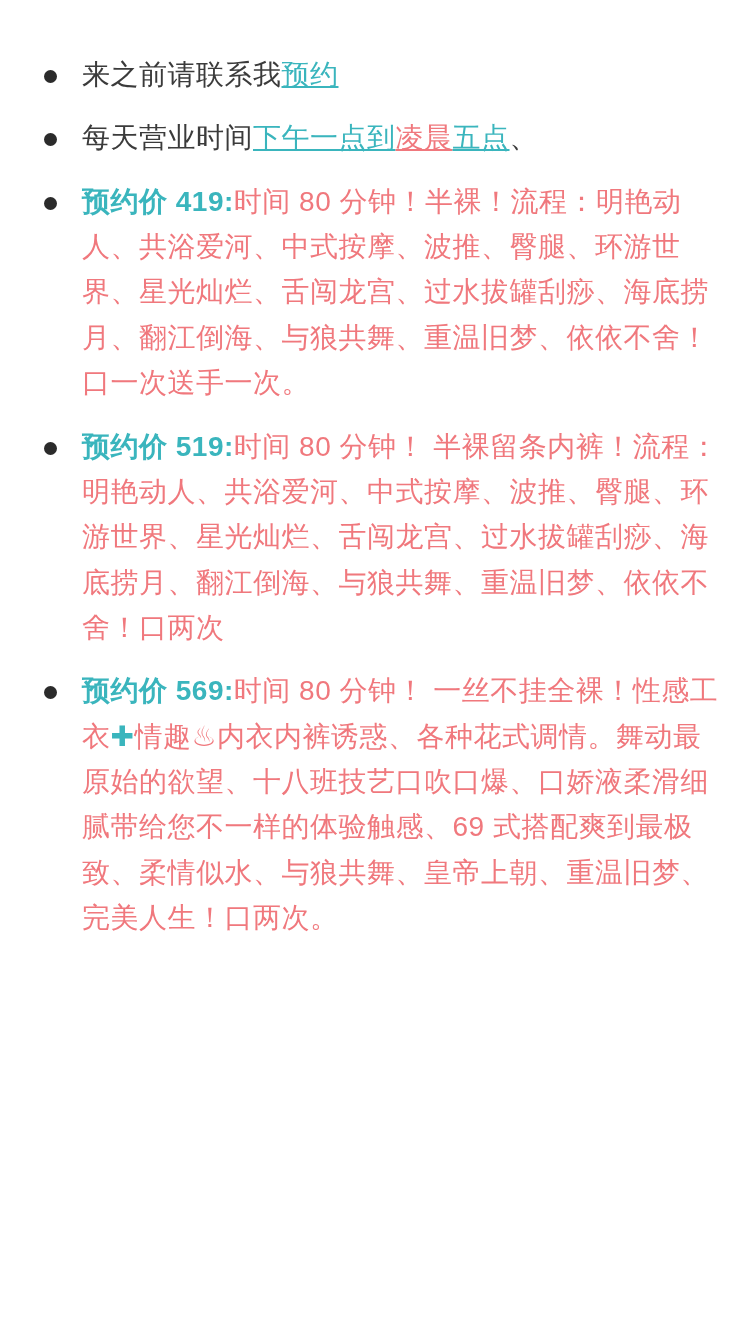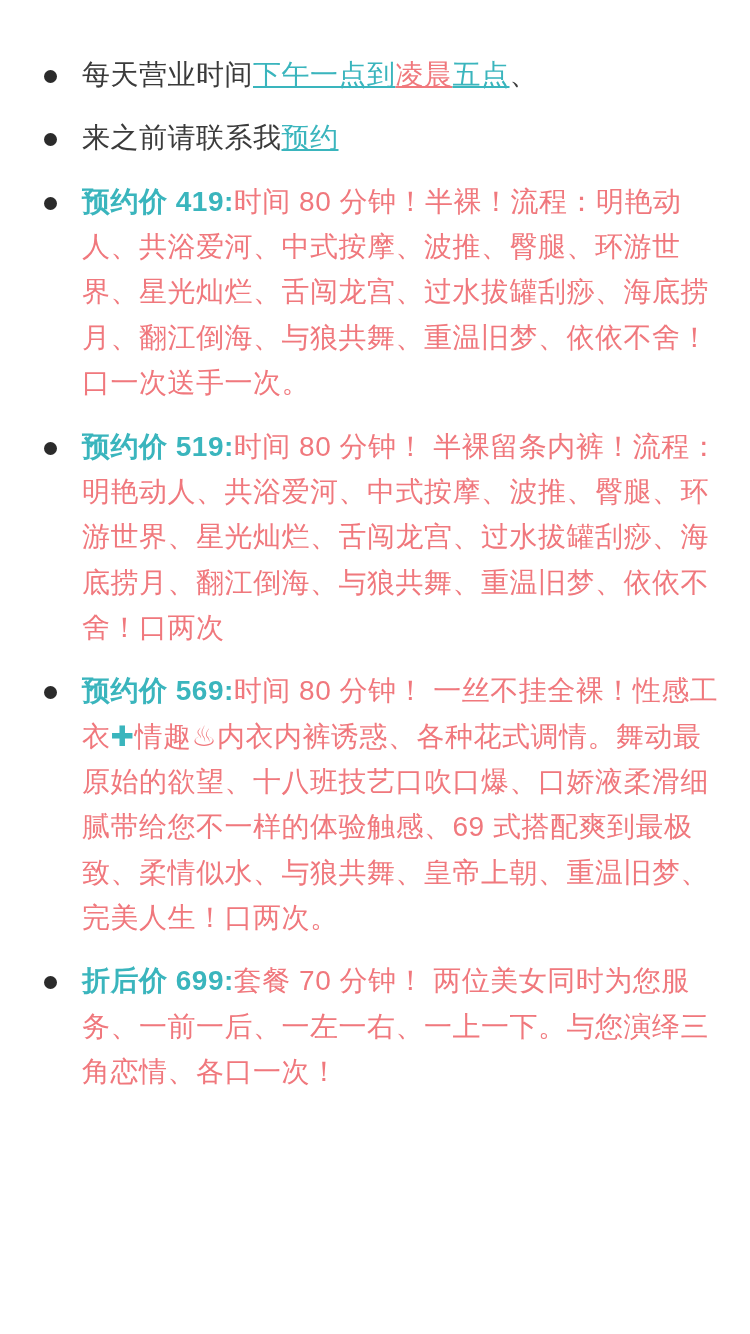--- a/index.html
+++ b/index.html
@@ -66,20 +66,19 @@
   }
   .heart {
     color: #f0787d;
   }
 </style>
 </head>
 <body>
 
 <div class="page">
   <ul class="list" id="service-list">
+      <li class="item"><span class="dark">来之前请联系我</span><span class="teal-u">预约</span></li>
       <li class="item"><span class="dark">每天营业时间</span><span class="teal-u">下午一点到</span><span class="teal-u pink" style="text-decoration-color: rgb(240, 120, 125);">凌晨</span><span class="teal-u">五点</span><span class="dark">、</span></li>
-      <li class="item"><span class="dark">来之前请联系我</span><span class="teal-u">预约</span></li>
       <li class="item"><span class="price">预约价 419:</span><span class="pink">时间 80 分钟！半裸！流程：明艳动人、共浴爱河、中式按摩、波推、臀腿、环游世界、星光灿烂、舌闯龙宫、过水拔罐刮痧、海底捞月、翻江倒海、与狼共舞、重温旧梦、依依不舍！口一次送手一次。</span></li>
       <li class="item"><span class="price">预约价 519:</span><span class="pink">时间 80 分钟！ 半裸留条内裤！流程：明艳动人、共浴爱河、中式按摩、波推、臀腿、环游世界、星光灿烂、舌闯龙宫、过水拔罐刮痧、海底捞月、翻江倒海、与狼共舞、重温旧梦、依依不舍！口两次</span></li>
       <li class="item"><span class="price">预约价 569:</span><span class="pink">时间 80 分钟！ 一丝不挂全裸！性感工衣</span><span class="plus">✚</span><span class="pink">情趣</span><span class="heart">♨</span><span class="pink">内衣内裤诱惑、各种花式调情。舞动最原始的欲望、十八班技艺口吹口爆、口娇液柔滑细腻带给您不一样的体验触感、69 式搭配爽到最极致、柔情似水、与狼共舞、皇帝上朝、重温旧梦、完美人生！口两次。</span></li>
-      <li class="item"><span class="price">折后价 699:</span><span class="pink">套餐 70 分钟！ 两位美女同时为您服务、一前一后、一左一右、一上一下。与您演绎三角恋情、各口一次！</span></li>
     </ul>
 </div>
 
 </body></html>

